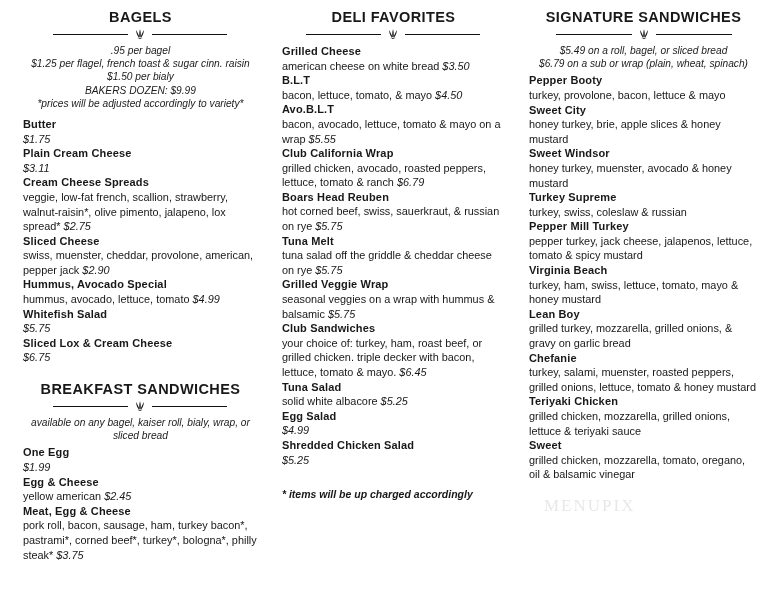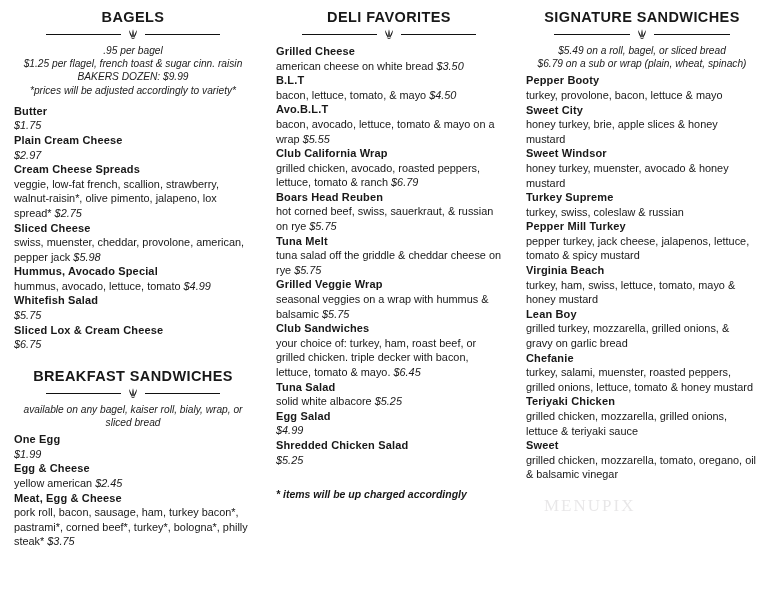--- a/index.html
+++ b/index.html
@@ -14,21 +14,21 @@
     font-family: "Liberation Sans", sans-serif;
     color: #181818;
     position: relative;
   }
 
   .menu {
     display: flex;
     width: 768px;
     height: 594px;
     box-sizing: border-box;
-    padding: 6px 0 0 0;
+    padding: 6px 0 0 9px;
   }
 
   .column {
     box-sizing: border-box;
     position: relative;
   }
   .col-1 { width: 262px; padding: 0 10px 0 14px; }
   .col-2 { width: 248px; padding: 0 8px 0 14px; }
   .col-3 { width: 258px; padding: 0 10px 0 16px; }
 
@@ -153,39 +153,40 @@
               <path d="M7.6 9.6 C8.4 10.4 9.2 10.9 10 11.1 L10 10.3 C9.3 10.1 8.5 9.8 7.6 9.6 Z"></path>
               <path d="M12.4 9.6 C11.5 9.8 10.7 10.1 10 10.3 L10 11.1 C10.8 10.9 11.6 10.4 12.4 9.6 Z"></path>
             </g>
           </svg>
         </span>
       </div>
 
       <div class="intro intro-block">
         <div>.95 per bagel</div>
         <div>$1.25 per flagel, french toast &amp; sugar cinn. raisin</div>
+        <div>$1.50 per bialy</div>
         <div>BAKERS  DOZEN:  $9.99</div>
         <div>*prices will be adjusted  accordingly to variety*</div>
       </div>
 
       <div class="item">
         <div class="item-name">Butter</div>
         <div class="item-price-only">$1.75</div>
       </div>
       <div class="item">
         <div class="item-name">Plain Cream Cheese</div>
-        <div class="item-price-only">$2.97</div>
+        <div class="item-price-only">$3.11</div>
       </div>
       <div class="item">
         <div class="item-name">Cream Cheese Spreads</div>
         <div class="item-desc"><span>veggie, low-fat french, scallion, strawberry, walnut-raisin*, olive pimento, jalapeno, lox spread*</span> <span class="price">$2.75</span></div>
       </div>
       <div class="item">
         <div class="item-name">Sliced Cheese</div>
-        <div class="item-desc"><span>swiss, muenster, cheddar, provolone, american, pepper jack</span> <span class="price">$5.98</span></div>
+        <div class="item-desc"><span>swiss, muenster, cheddar, provolone, american, pepper jack</span> <span class="price">$2.90</span></div>
       </div>
       <div class="item">
         <div class="item-name">Hummus,  Avocado Special</div>
         <div class="item-desc"><span>hummus, avocado, lettuce, tomato</span> <span class="price">$4.99</span></div>
       </div>
       <div class="item">
         <div class="item-name">Whitefish  Salad</div>
         <div class="item-price-only">$5.75</div>
       </div>
       <div class="item">

